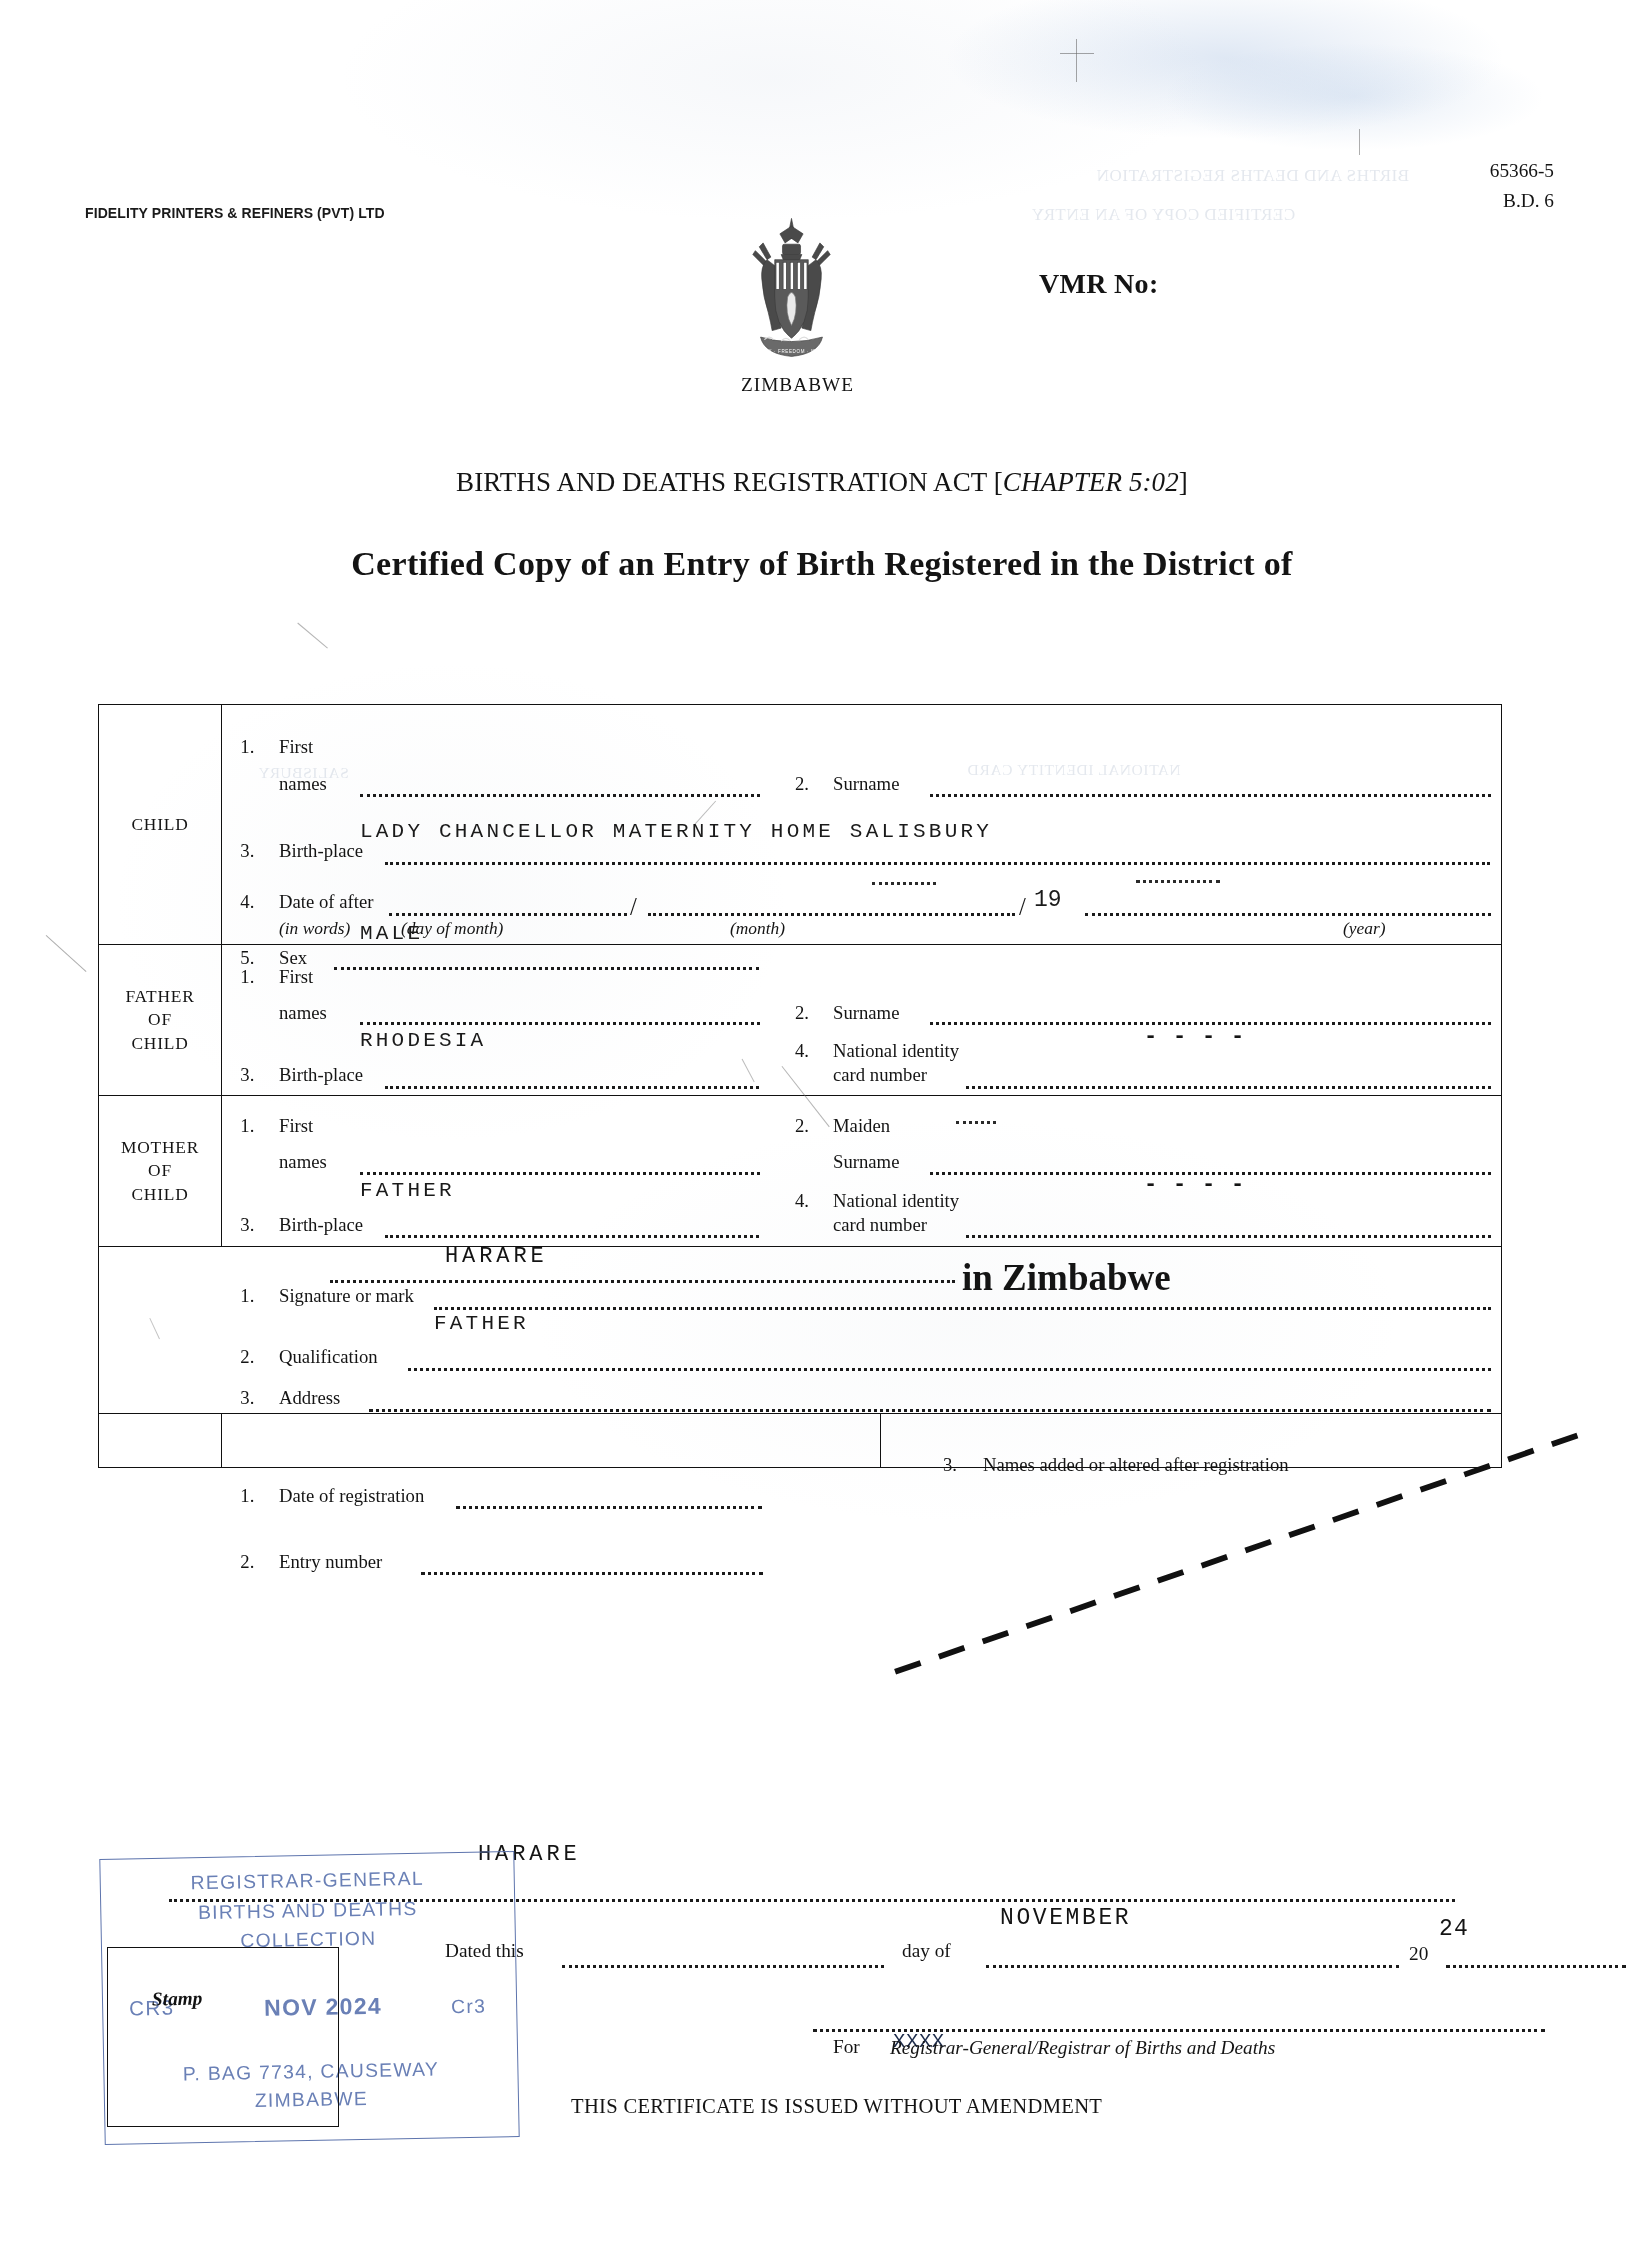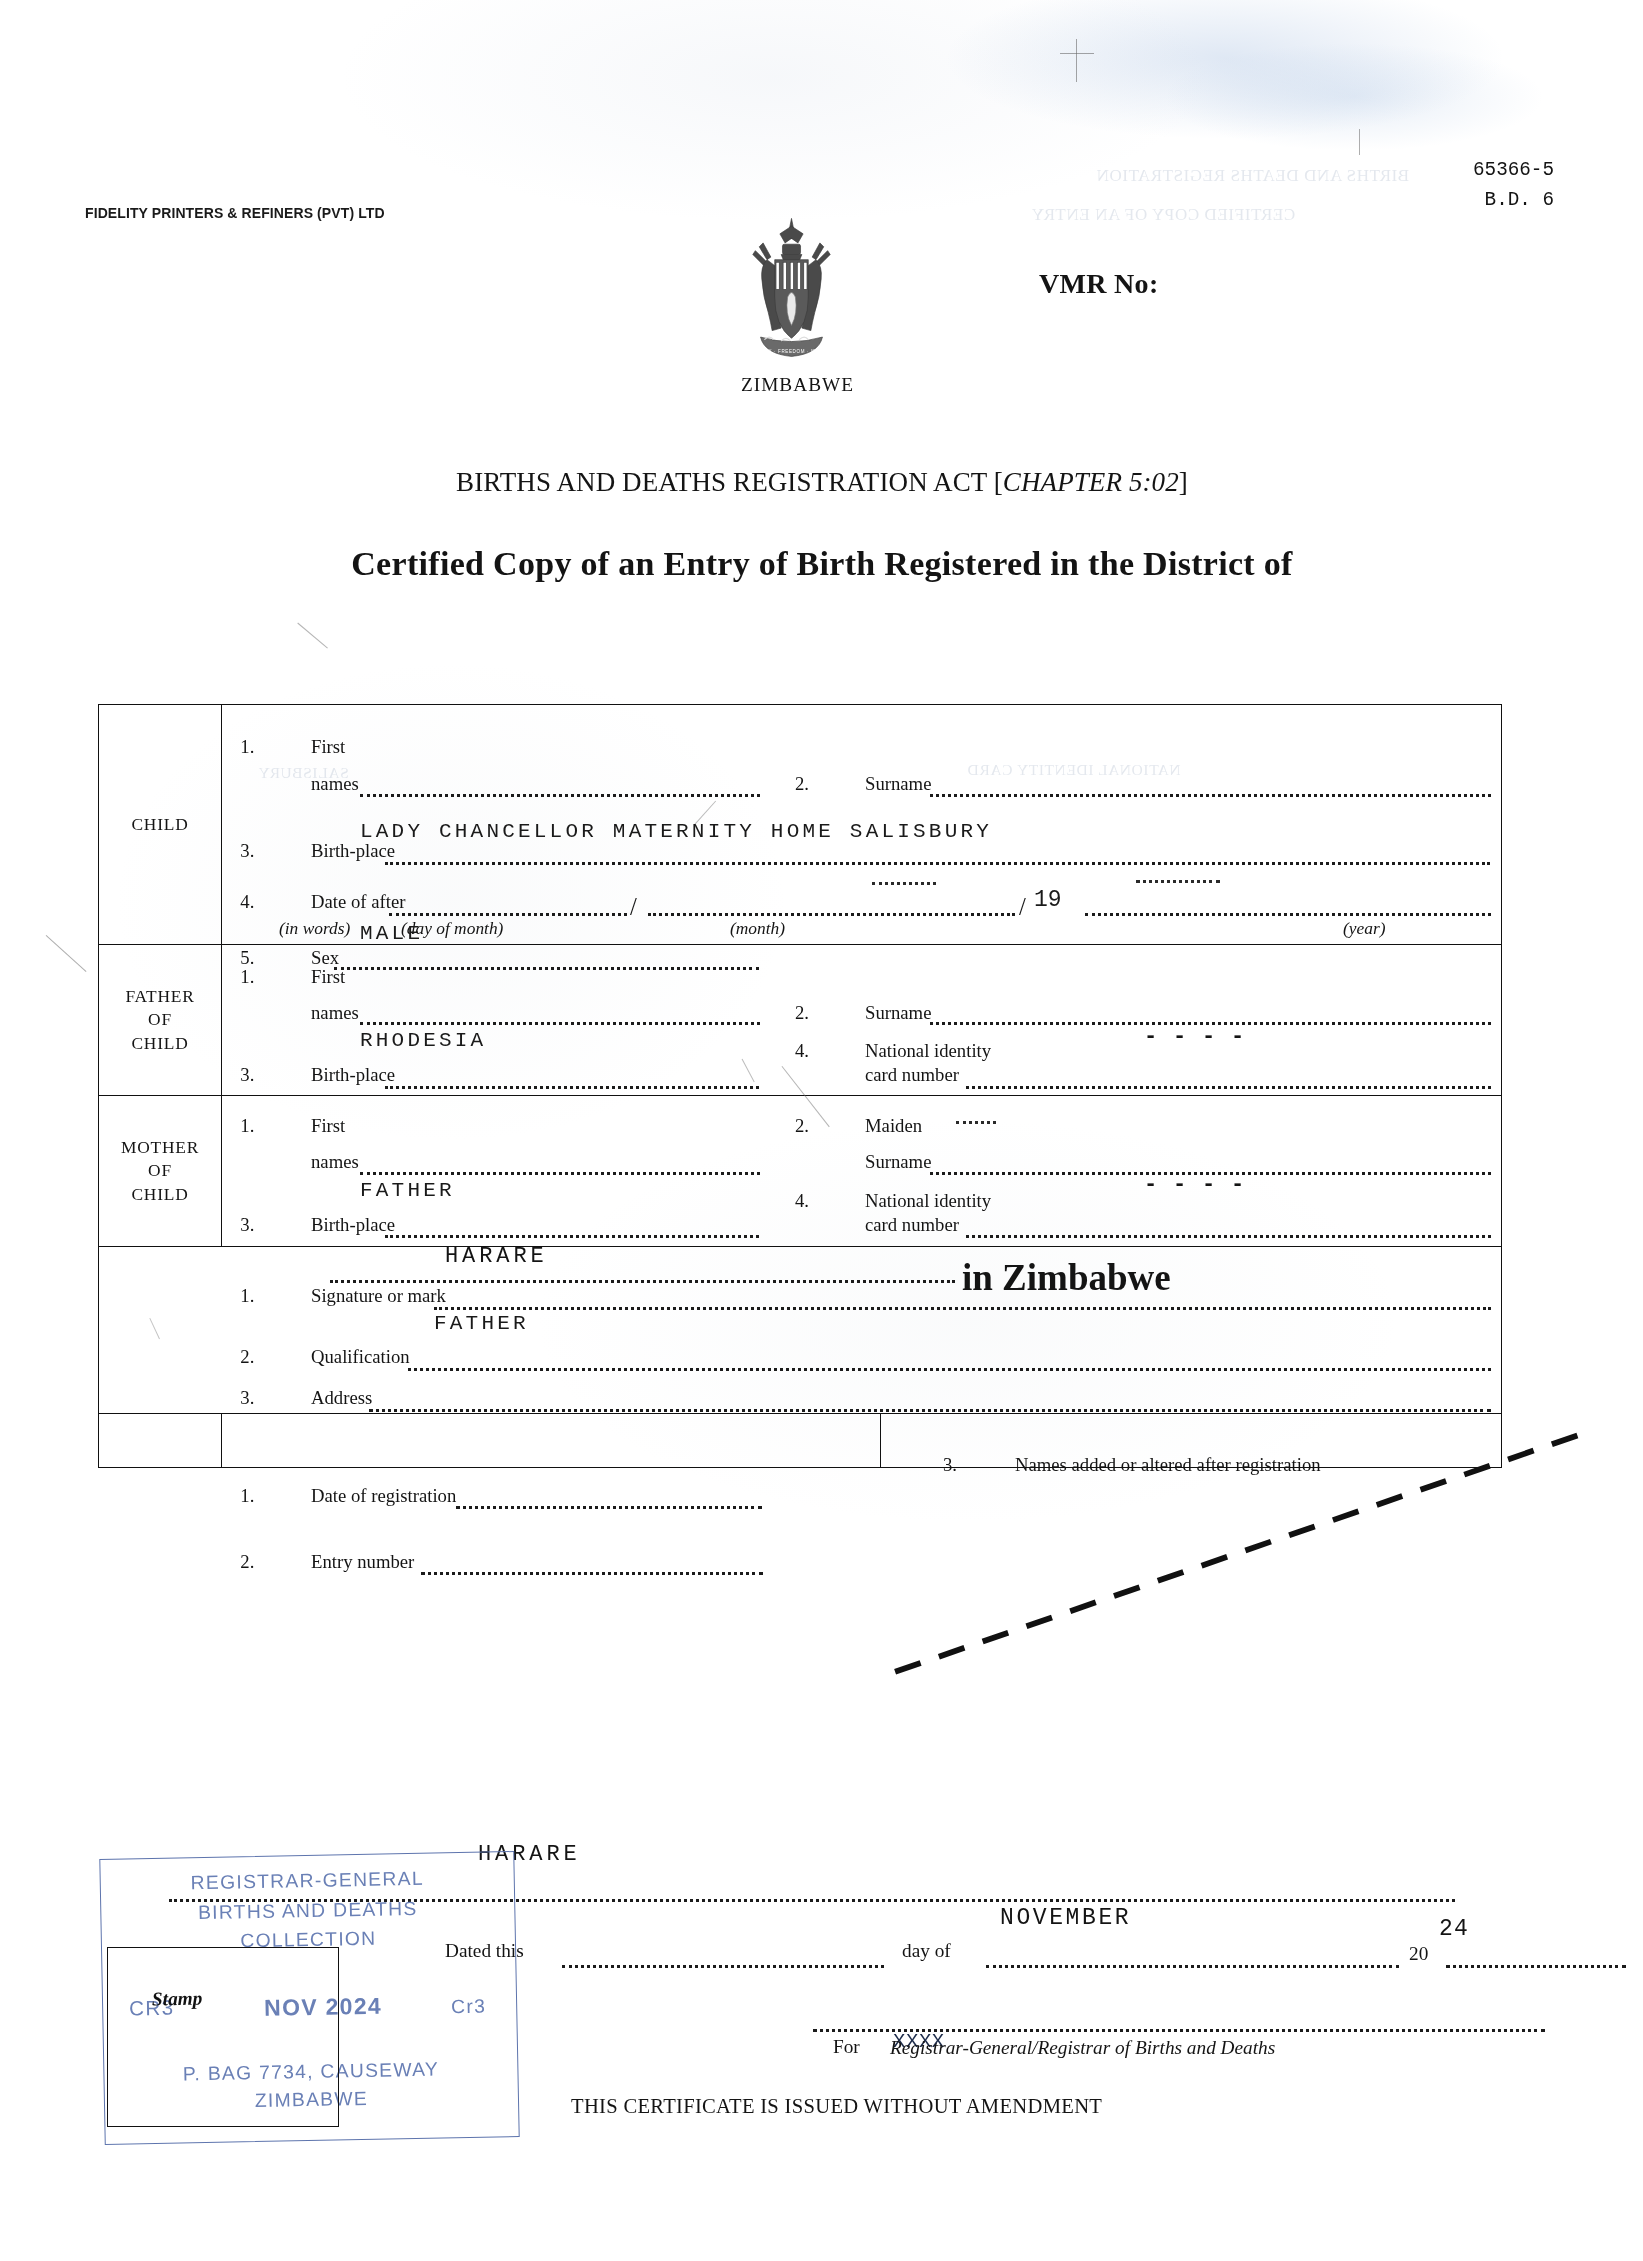--- a/index.html
+++ b/index.html
@@ -31,21 +31,21 @@
   
   .printer{
     position:absolute; left:85px; top:205px;
     font-family:"Liberation Sans", sans-serif;
     font-size:14px; font-weight:700; letter-spacing:0.1px; color:#1a1a1a;
   }
   .corner-num{
     position:absolute; right:90px; top:156px;
     font-size:19.3px; text-align:right; line-height:1.55;
   }
-  .corner-num div{white-space:nowrap;font-family:Liberation Mono, monospace;}
+  .corner-num div{white-space:nowrap;}
 
   .arms{
     position:absolute; left:727px; top:217px; width:129px; height:155px;
   }
   .zim-label{
     position:absolute; left:741px; top:374px;
     font-size:19.3px; letter-spacing:1px; font-weight:400;
   }
   .vmr{
     position:absolute; left:1039px; top:268px;
@@ -90,21 +90,21 @@
   .row{position:absolute; left:0; right:0; box-sizing:border-box;}
   .row.b{border-bottom:1.9px solid #111;}
   .lbl-col{
     position:absolute; left:0; top:0; bottom:0; width:122px;
     border-right:1.9px solid #111;
     display:flex; align-items:center; justify-content:center;
     text-align:center; font-size:17.4px; letter-spacing:0.8px; line-height:1.35;
   }
   .fields{position:absolute; left:122px; right:0; top:0; bottom:0;}
 
-  .fld{position:absolute; font-size:18.7px; white-space:nowrap;margin-left:32px;}
+  .fld{position:absolute; font-size:18.7px; white-space:nowrap;}
   .num{position:absolute; font-size:18.7px;}
   .dots{position:absolute; border-bottom:3.2px dotted #1b1b1b; height:0;}
   .italic-hint{position:absolute; font-size:17.4px; font-style:italic;}
   .typed{
     position:absolute; font-family:"Liberation Mono", monospace;
     font-size:21px; letter-spacing:3.2px; color:#1a1a1a; white-space:nowrap;
   }
   .dash4{
     position:absolute; font-family:"Liberation Mono", monospace;
     font-size:22px; font-weight:700; letter-spacing:1.3px;

